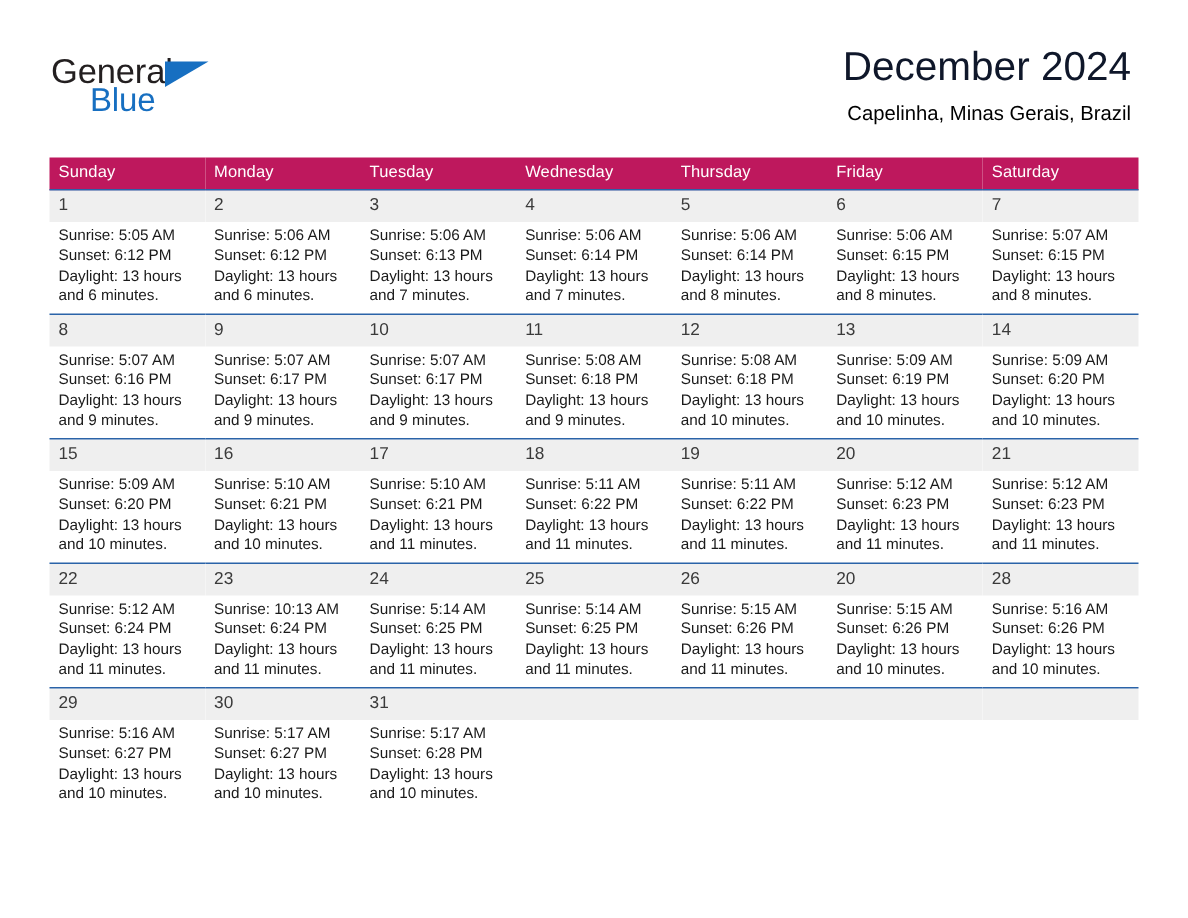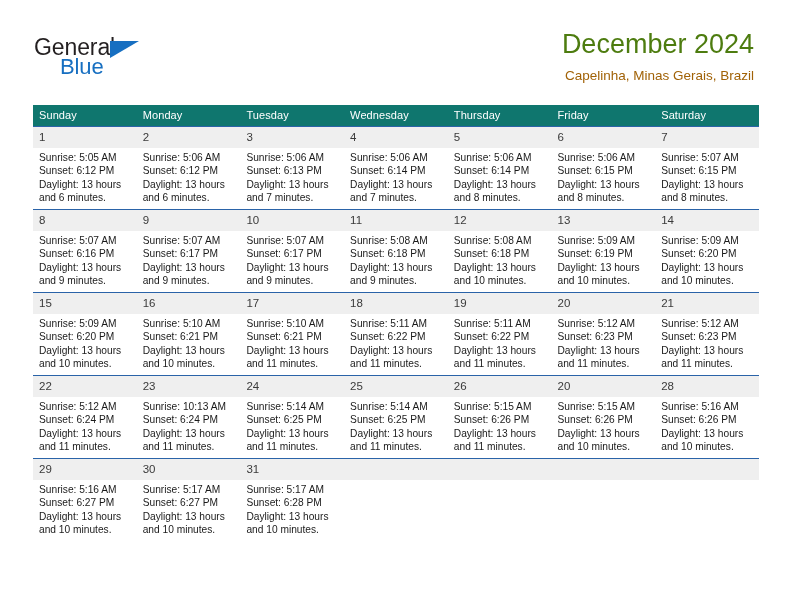--- a/index.html
+++ b/index.html
@@ -70,44 +70,44 @@
   .title-block {
     position: absolute;
     right: 38px;
     top: 28px;
     text-align: right;
   }
   .cal-title {
     font-size: 27px;
     line-height: 32px;
     font-weight: normal;
-    color: #4d7c0f;
+    color: #0f172a;
     margin: 0;
     white-space: nowrap;
   }
   .cal-subtitle {
     font-size: 13.5px;
     line-height: 20px;
-    color: #a16207;
+    color: #000000;
     margin: 6px 0 16px 0;
     white-space: nowrap;
   }
 
   
   .calendar {
     position: absolute;
     left: 33px;
     top: 105px;
     width: 726px;
     border-collapse: collapse;
     table-layout: fixed;
   }
 
   .calendar th {
-    background: #0f766e;
+    background: #be185d;
     color: #ffffff;
     font-size: 11px;
     font-weight: normal;
     text-align: left;
     padding: 4px 0 5px 6px;
     height: 11px;
     border: none;
     letter-spacing: 0.1px;
   }
 

